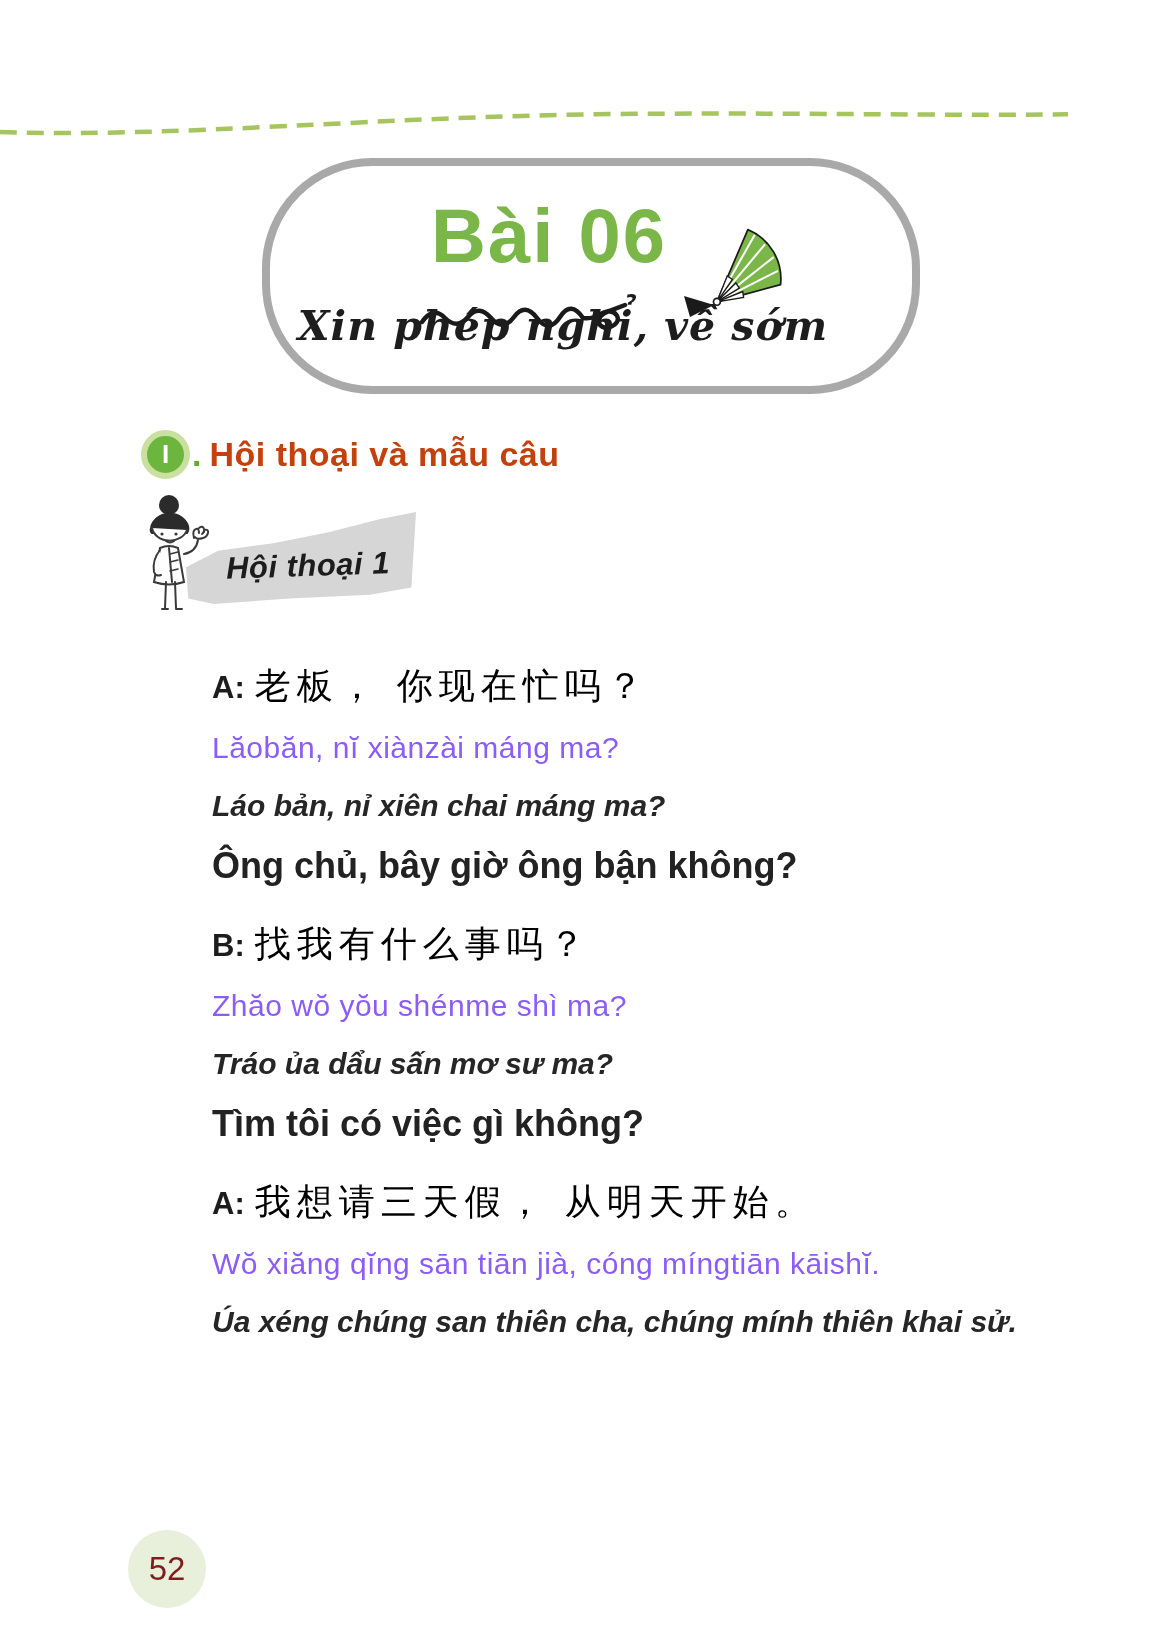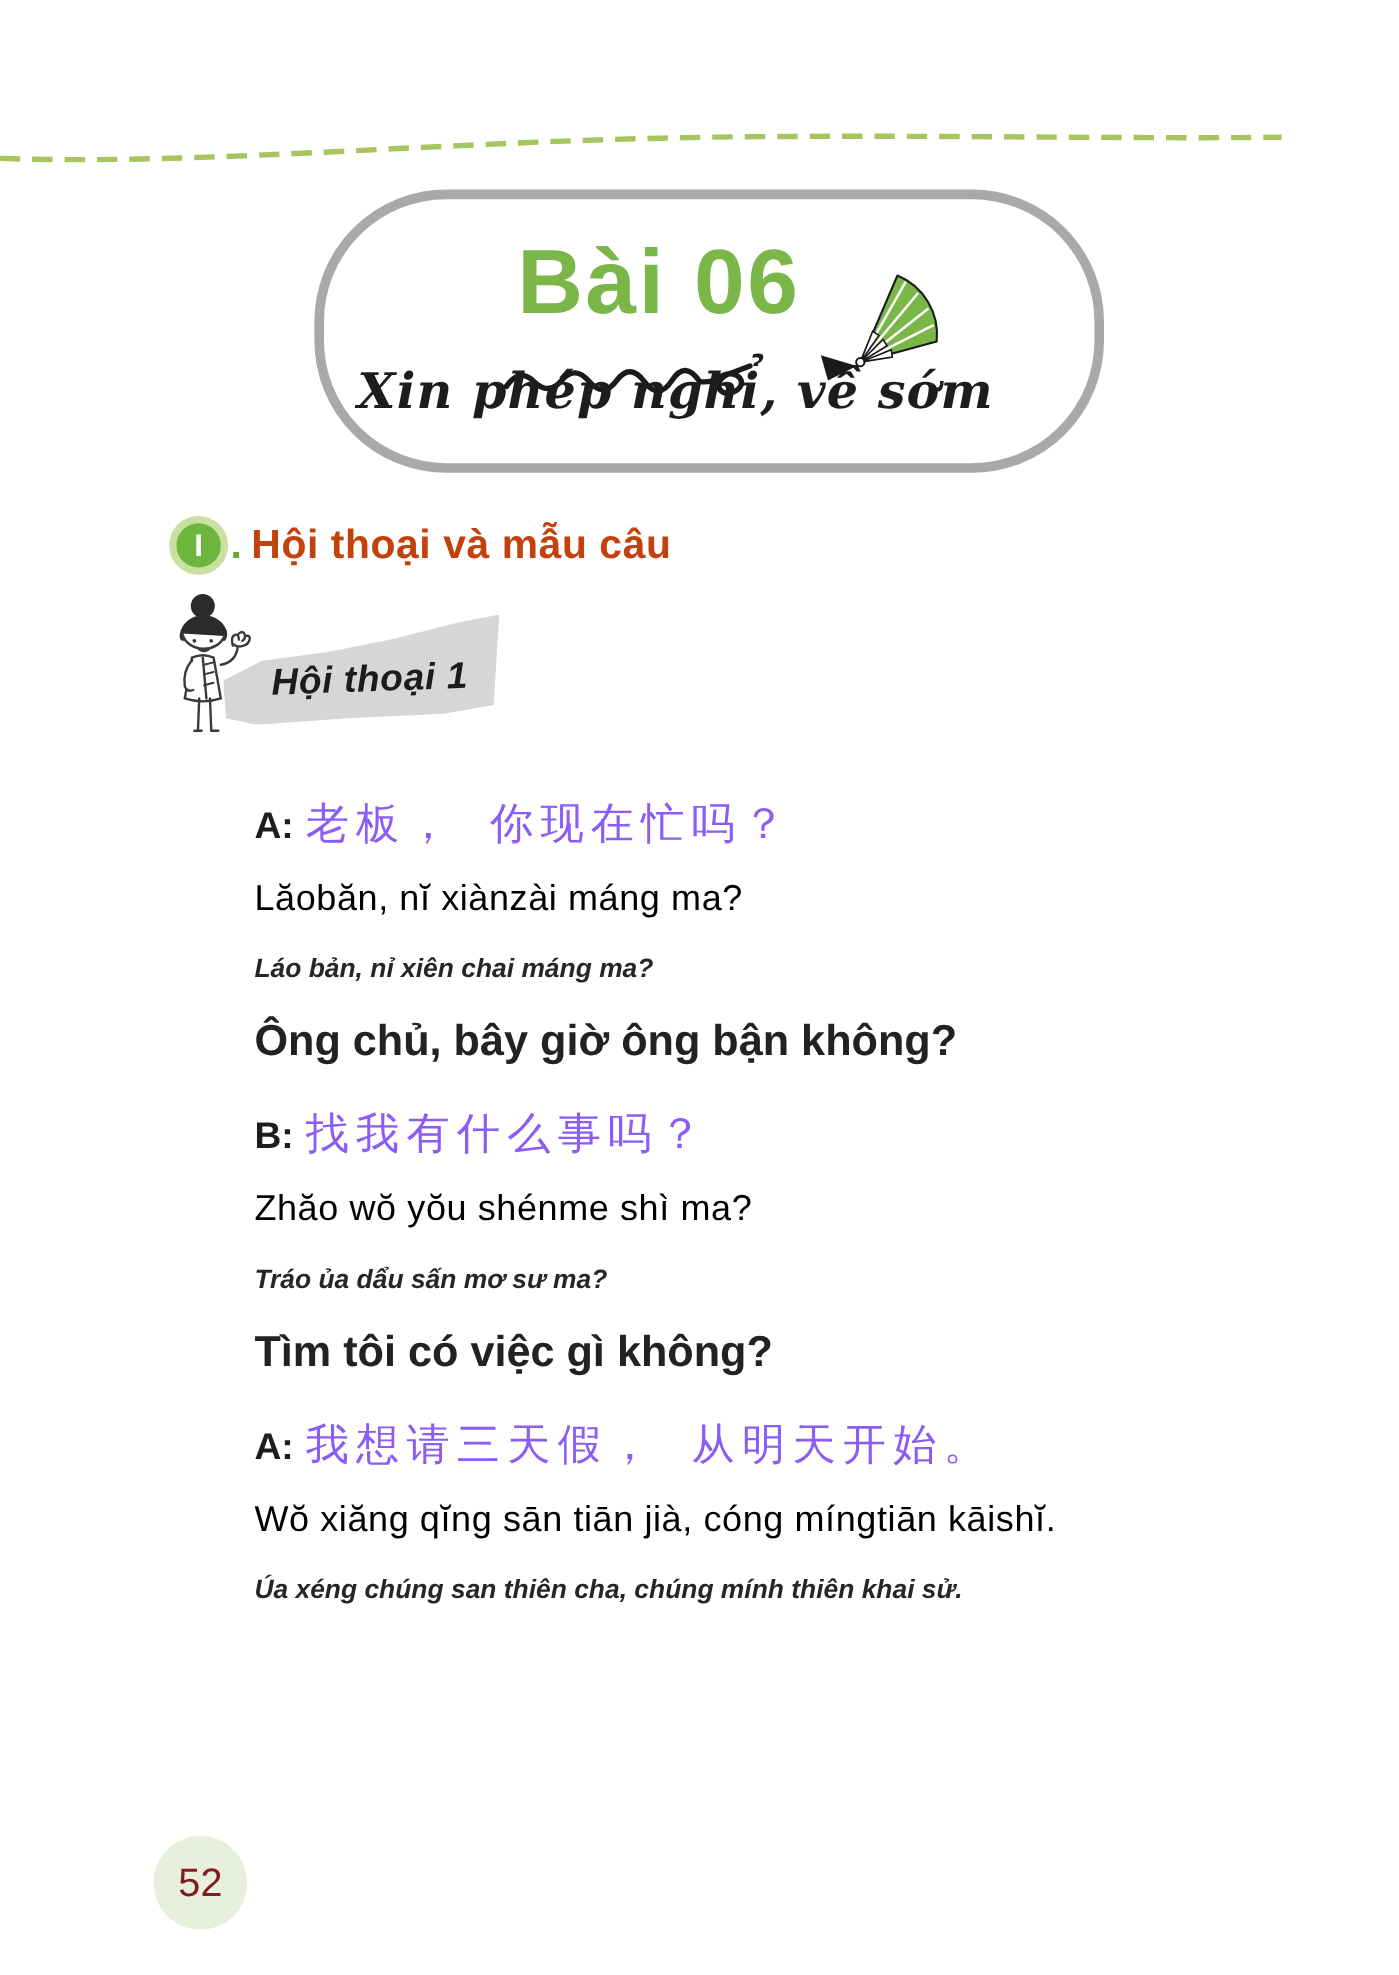--- a/index.html
+++ b/index.html
@@ -68,29 +68,29 @@
   }
   
   .dialogue{position:absolute;left:212px;top:662px;width:760px;}
   .block{margin-bottom:32px;}
   .line{white-space:nowrap;}
   .line.zh{
     font-size:36px;line-height:48px;margin-bottom:14px;
   }
   .spk{font-weight:bold;color:#1d1d1d;font-size:31px;margin-right:10px;}
   .zh-text{
-    font-family:Liberation Mono, monospace;
-    color:#8b5cf6;letter-spacing:6px;
+    font-family:Liberation Sans, sans-serif;
+    color:#000000;letter-spacing:6px;
   }
   .line.py{
     font-size:30px;line-height:44px;margin-bottom:14px;
-    color:#000000;letter-spacing:.5px;
+    color:#8b5cf6;letter-spacing:.5px;
   }
   .line.ph{
-    font-size:22px;line-height:44px;margin-bottom:16px;
+    font-size:30px;line-height:44px;margin-bottom:16px;
     font-style:italic;font-weight:600;color:#262626;
   }
   .line.vi{
     font-size:36px;line-height:44px;
     font-weight:600;color:#222222;
   }
   
   .page-badge{
     position:absolute;left:128px;top:1530px;width:78px;height:78px;
     border-radius:50%;background:#e8efdb;

